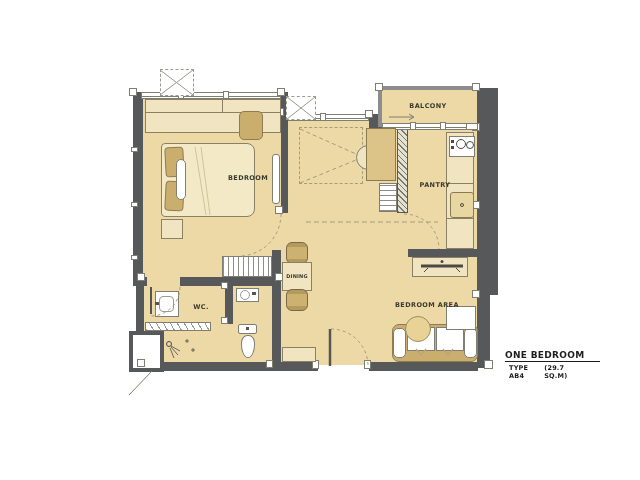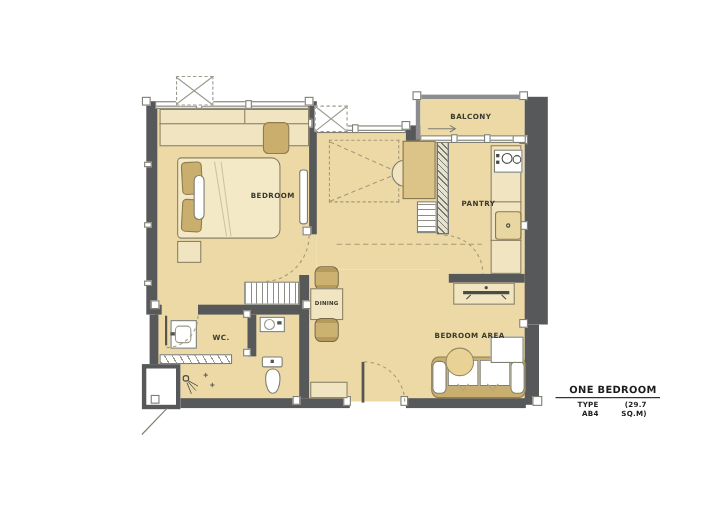--- a/index.html
+++ b/index.html
@@ -24,21 +24,21 @@
             border:1px solid #7e7e72;box-sizing:border-box;}
   .slidehatch{background:#fff repeating-linear-gradient(60deg,#9a9a8e 0 1px,transparent 1px 6px);
               border:1px solid #7e7e72;box-sizing:border-box;}
   .dashbox{border:1px dashed #a59c7a;box-sizing:border-box;}
   .acunit{background:#fff;border:1px dashed #9a9a8e;box-sizing:border-box;}
   .label{font-weight:bold;font-size:6.5px;color:#3a3a30;letter-spacing:.4px;
          white-space:nowrap;text-align:center;line-height:9px;}
   .barrel{background:linear-gradient(#b49a5c 0 4px,#cdb171 4px calc(100% - 4px),#b49a5c calc(100% - 4px));
           border:1px solid #77694a;border-radius:6px;box-sizing:border-box;}
   .burner{border:1px solid #4b4b45;border-radius:50%;box-sizing:border-box;background:#fff;}
-  #titleblock{text-align:right;}
+  #titleblock{text-align:left;}
   #titlename{font-weight:bold;font-size:9px;color:#1c1c1c;letter-spacing:.3px;
              border-bottom:1.5px solid #1c1c1c;padding:0 3px 1px 0;white-space:nowrap;}
   #titlerow{display:flex;justify-content:space-between;font-size:6.5px;color:#1c1c1c;
             padding:2px 12px 0 4px;font-weight:bold;letter-spacing:.2px;}
   svg{pointer-events:none;}
 </style>
 </head>
 <body>
 
 <div id="canvas">

